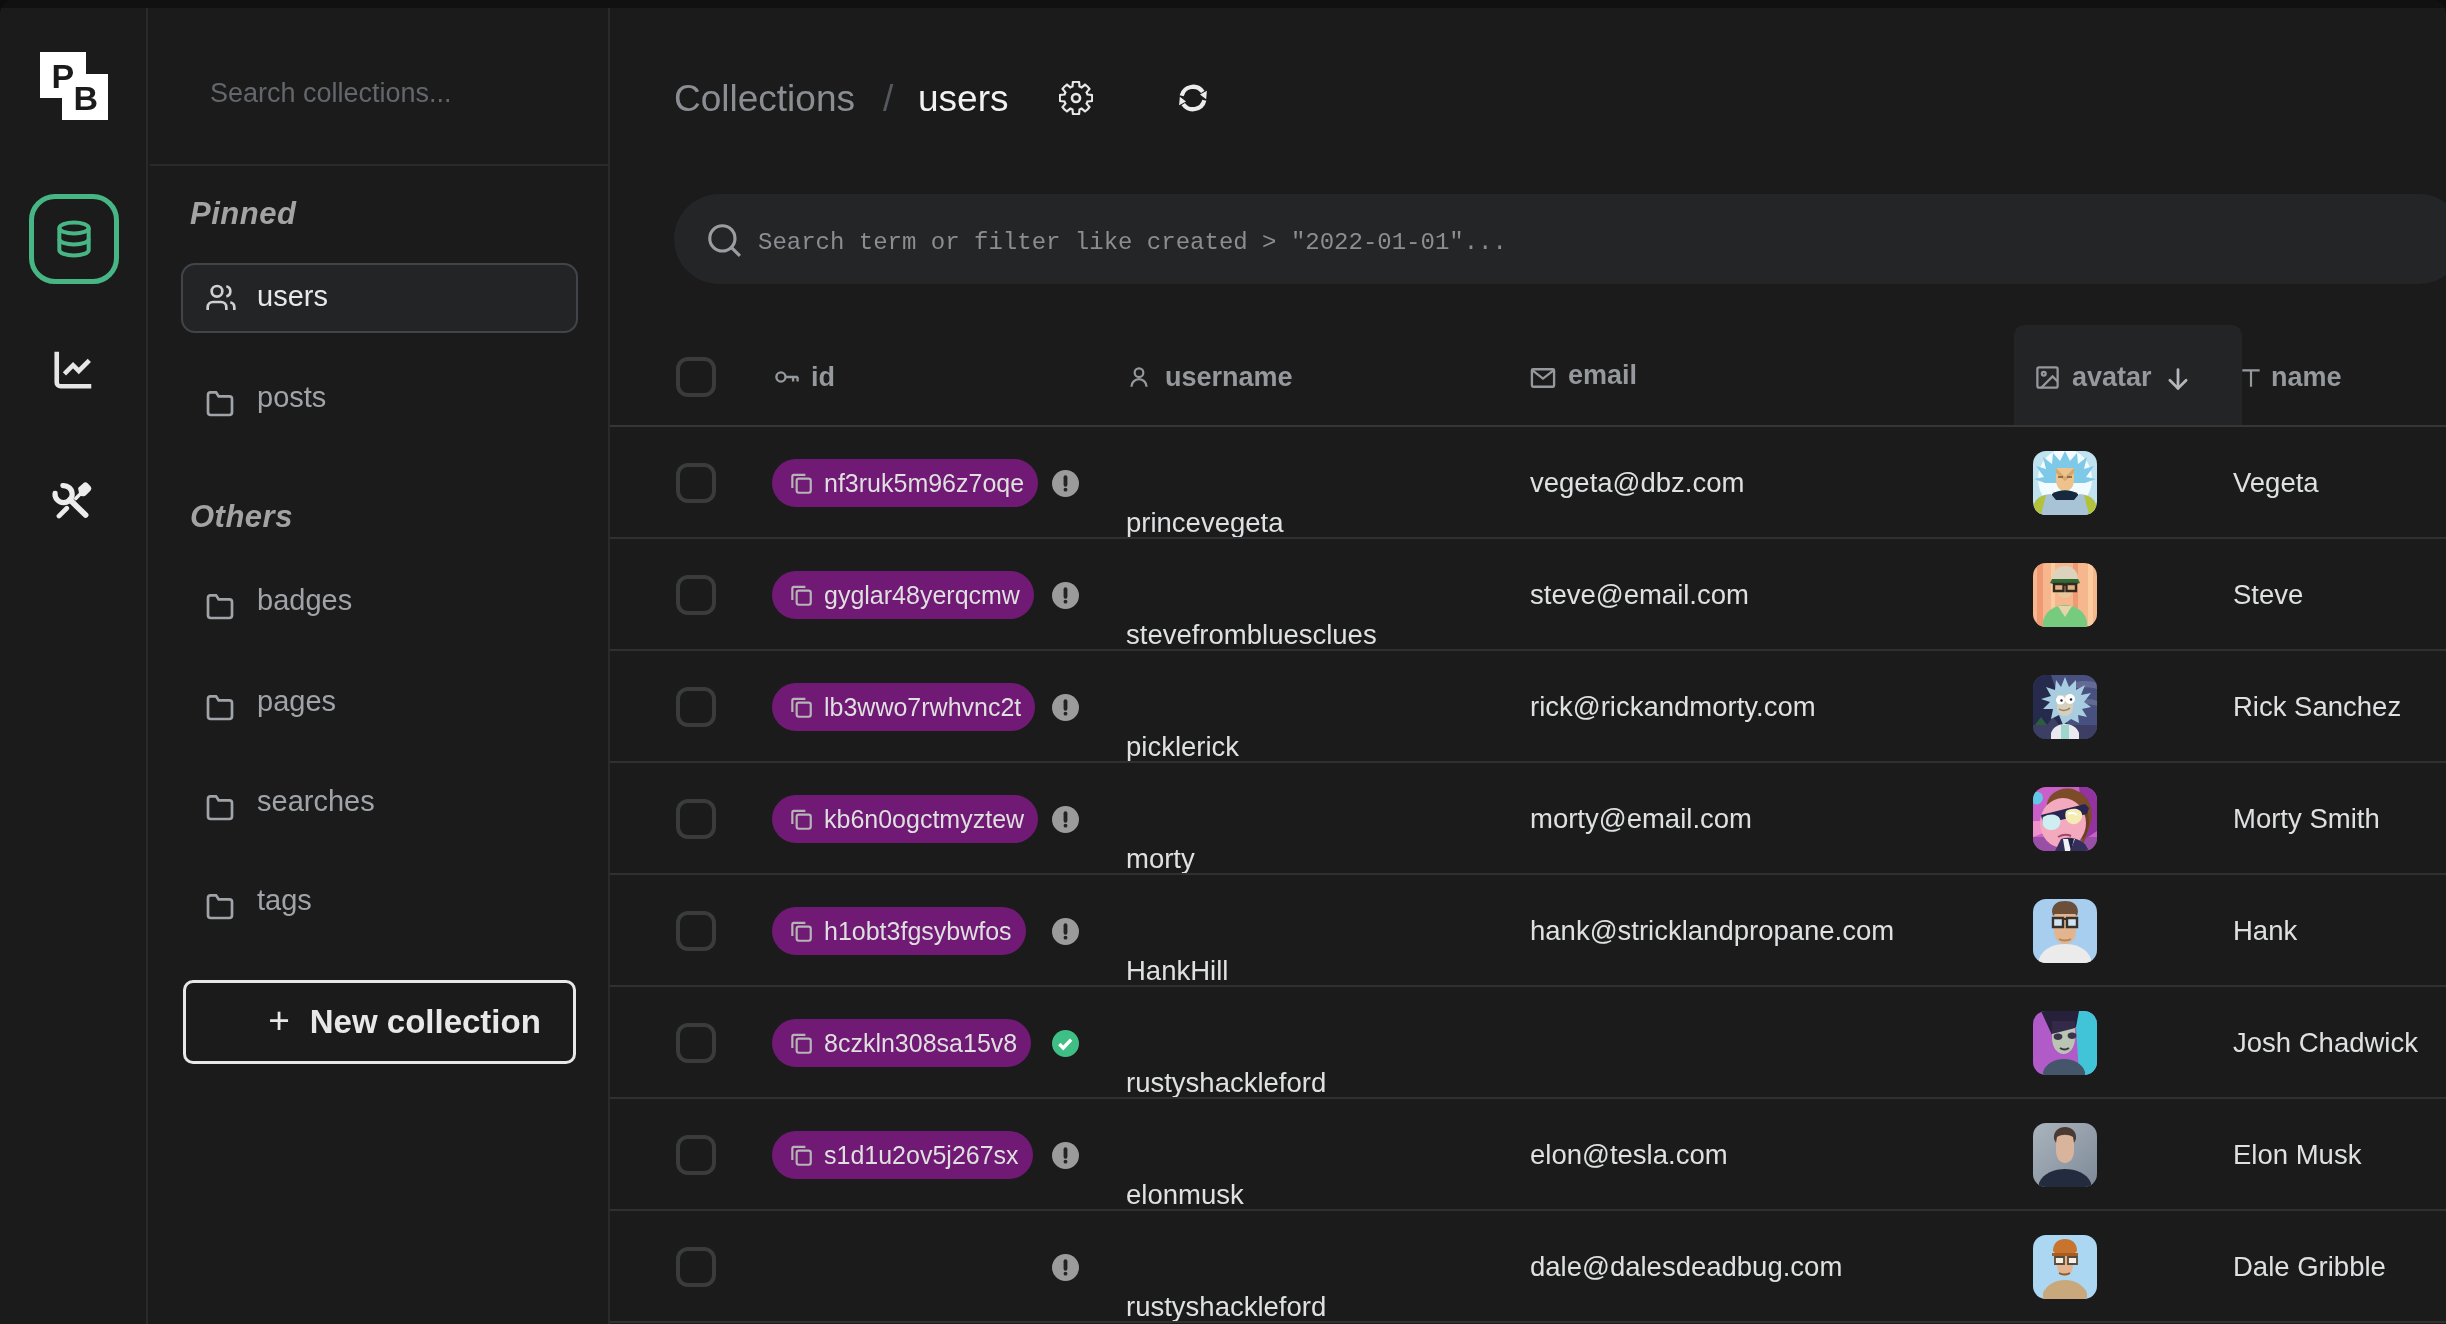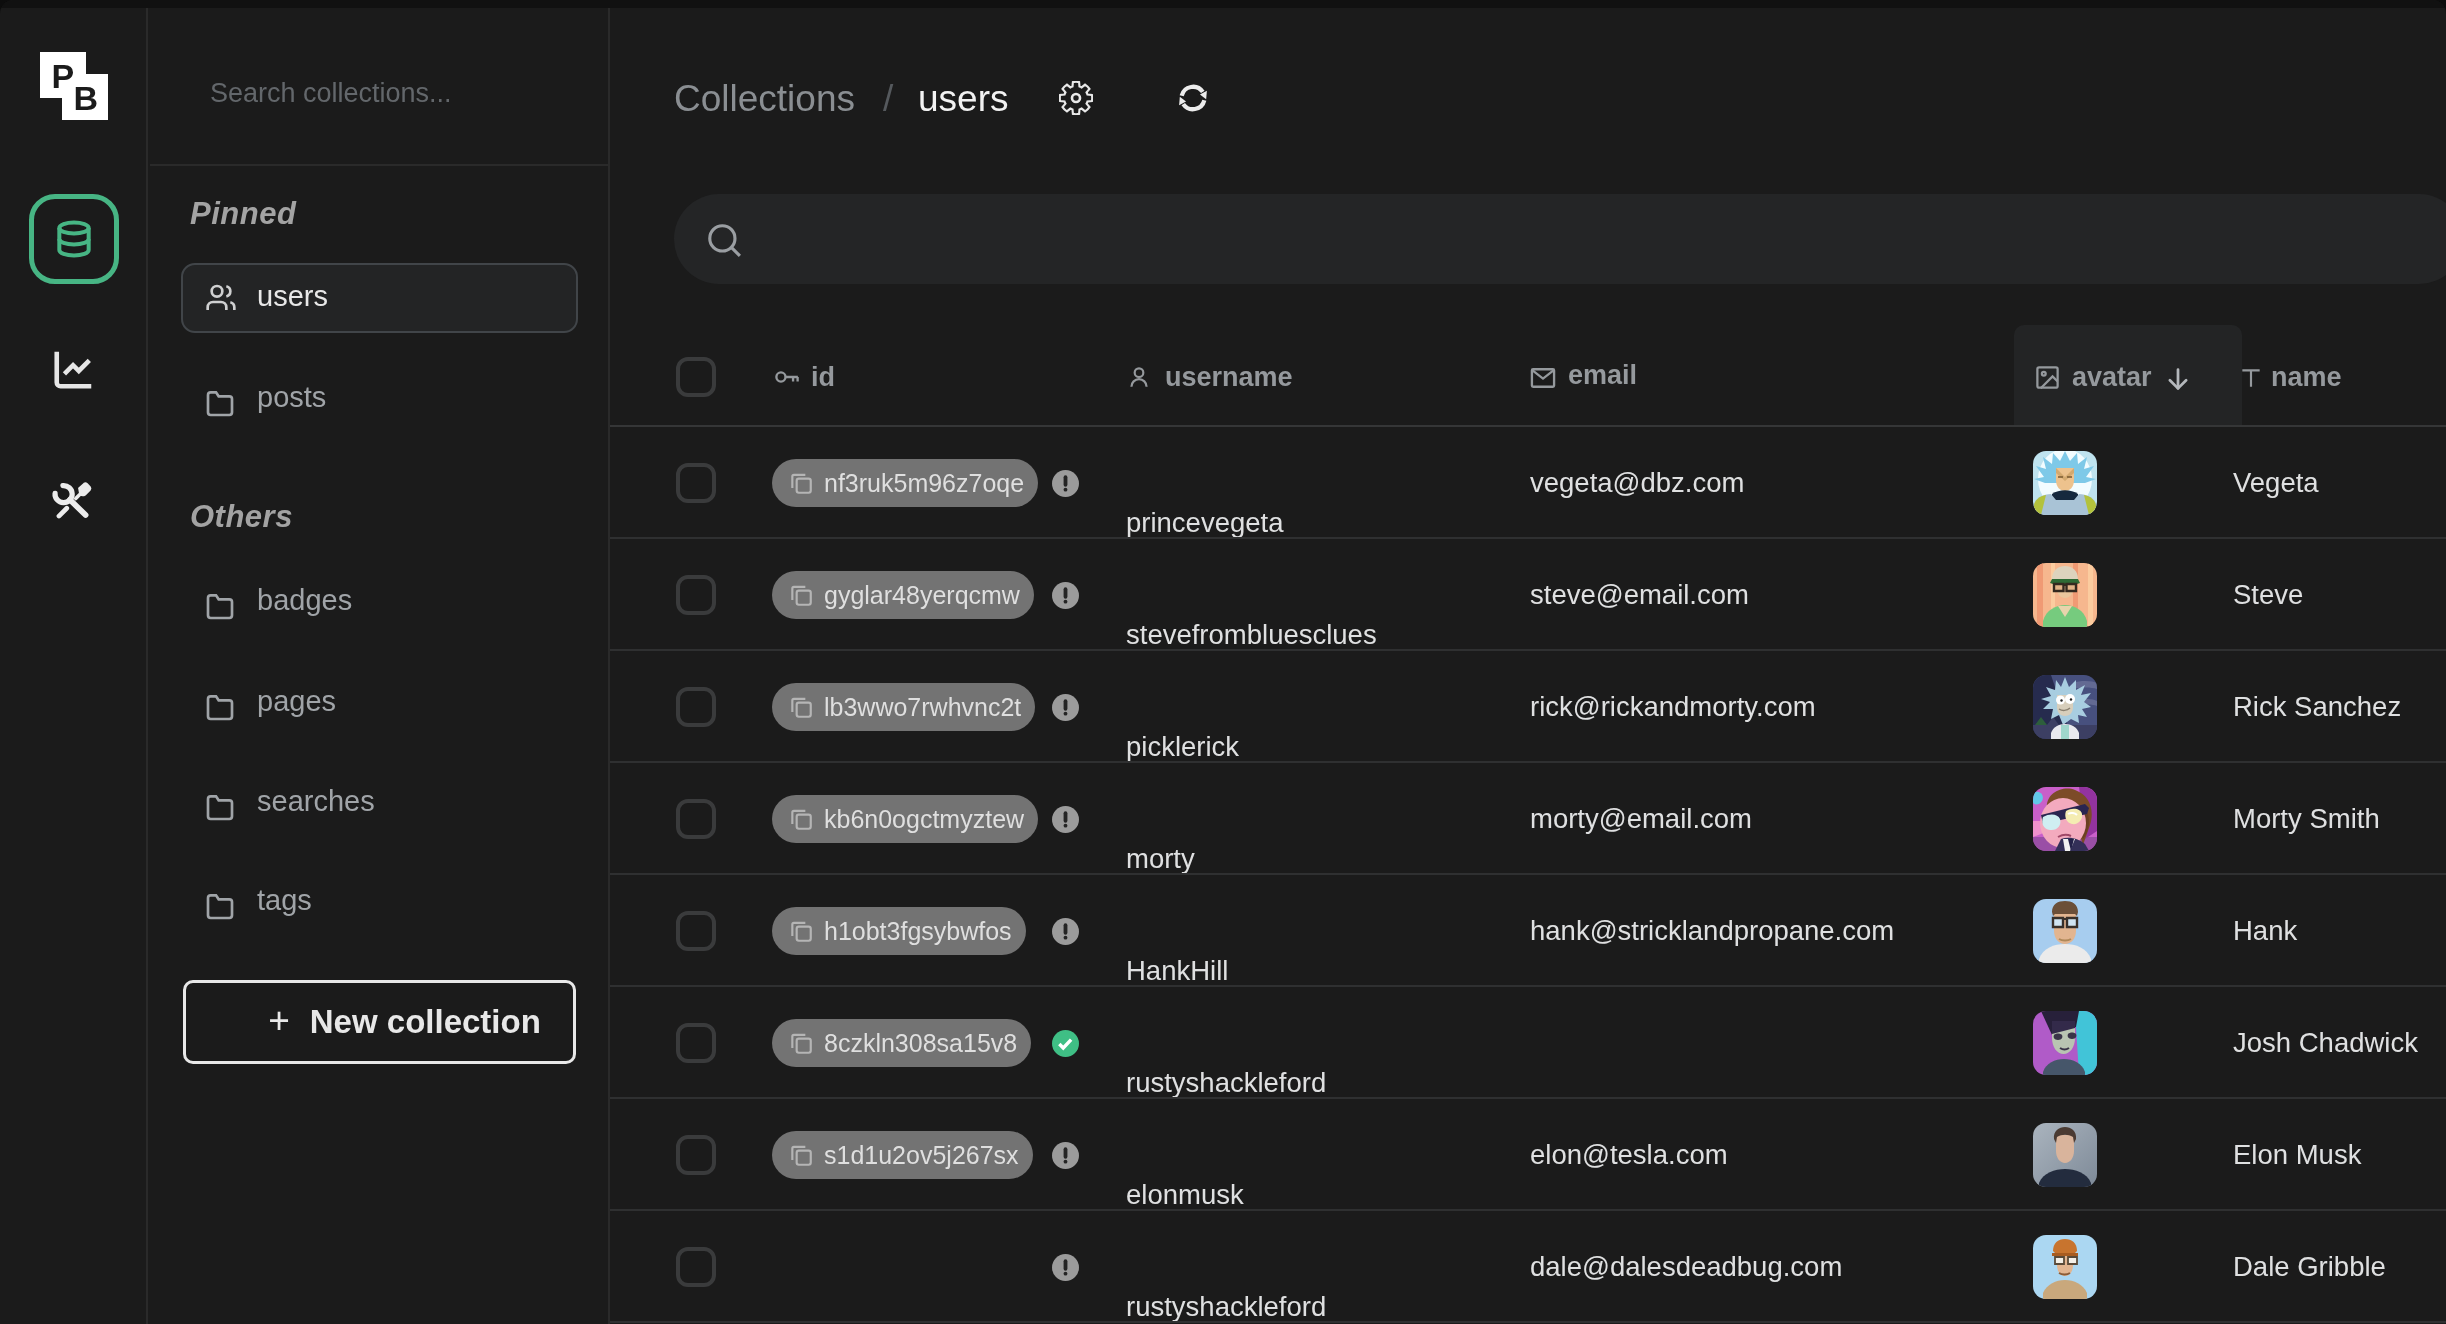--- a/index.html
+++ b/index.html
@@ -34,21 +34,21 @@
   
   .hicon { color:#95999d; }
   .htext { font-size:27px; font-weight:bold; color:#95999d; }
   #avcell { left:1404px; top:317px; width:228px; height:101px; background:#232425;
     border-radius:10px 10px 0 0; }
   .check { position:absolute; left:66px; top:36px; width:40px; height:40px;
     border:4px solid #3a3b3c; border-radius:12px; }
   .row { position:absolute; left:0; width:1836px; height:112px; }
   .rowline { position:absolute; left:0; width:1836px; height:2px; background:#2f3031; }
   .chip { position:absolute; left:162px; top:32px; height:48px; border-radius:24px;
-    background:#737373; display:flex; align-items:center; padding:0 14px 0 16px;
+    background:#701a75; display:flex; align-items:center; padding:0 14px 0 16px;
     gap:10px; }
   .chip span { font-size:25px; color:#dfdfdf; }
   .badge { position:absolute; left:442px; top:43px; width:27px; height:27px; border-radius:50%; }
   .badge.gray { background:#9b9b9b; }
   .badge.green { background:#3fbf85; }
   .cell { position:absolute; top:40px; font-size:27.5px; color:#dfe0e1; }
   .c-user { left:516px;margin-top:40px; }
   .c-mail { left:920px; }
   .c-name { left:1623px; }
   .avatar { position:absolute; left:1423px; top:24px; width:64px; height:64px;
@@ -136,20 +136,21 @@
       <path d="M20.0 13.6 A8.3 8.3 0 0 1 5.1 16.3"></path>
       <path d="M21.8 6.9 L16.9 9.5 L21.3 12.9 Z" fill="#ececec" stroke="none"></path>
       <path d="M2.2 17.1 L7.1 14.5 L2.7 11.1 Z" fill="#ececec" stroke="none"></path>
     </svg>
 
     <div id="searchpill" class="abs"></div>
     <svg class="abs" width="42" height="42" viewBox="0 0 24 24" style="left:94px;top:212px" fill="none" stroke="#9a9ea2" stroke-width="1.8">
       <circle cx="10.5" cy="10.5" r="7.2"></circle>
       <path d="M15.9 15.9l4.6 4.6"></path>
     </svg>
+    <div id="pill-ph" class="abs" style="left:148px;top:221px">Search term or filter like created &gt; "2022-01-01"...</div>
 
     <div id="avcell" class="abs"></div>
     <div class="check abs" style="top:349px"></div>
     <svg class="hicon abs" width="28" height="28" viewBox="0 0 24 24" style="left:163px;top:355px" fill="none" stroke="#95999d" stroke-width="2">
       <circle cx="6.8" cy="12" r="3.9"></circle>
       <path d="M10.9 12h10.4M17.2 12v3.8M21.1 12v3.8"></path>
     </svg>
     <div class="htext abs" style="left:201px;top:354px">id</div>
     <svg class="hicon abs" width="26" height="26" viewBox="0 0 24 24" style="left:516px;top:356px" fill="none" stroke="#95999d" stroke-width="2">
       <circle cx="12" cy="8" r="4"></circle>

